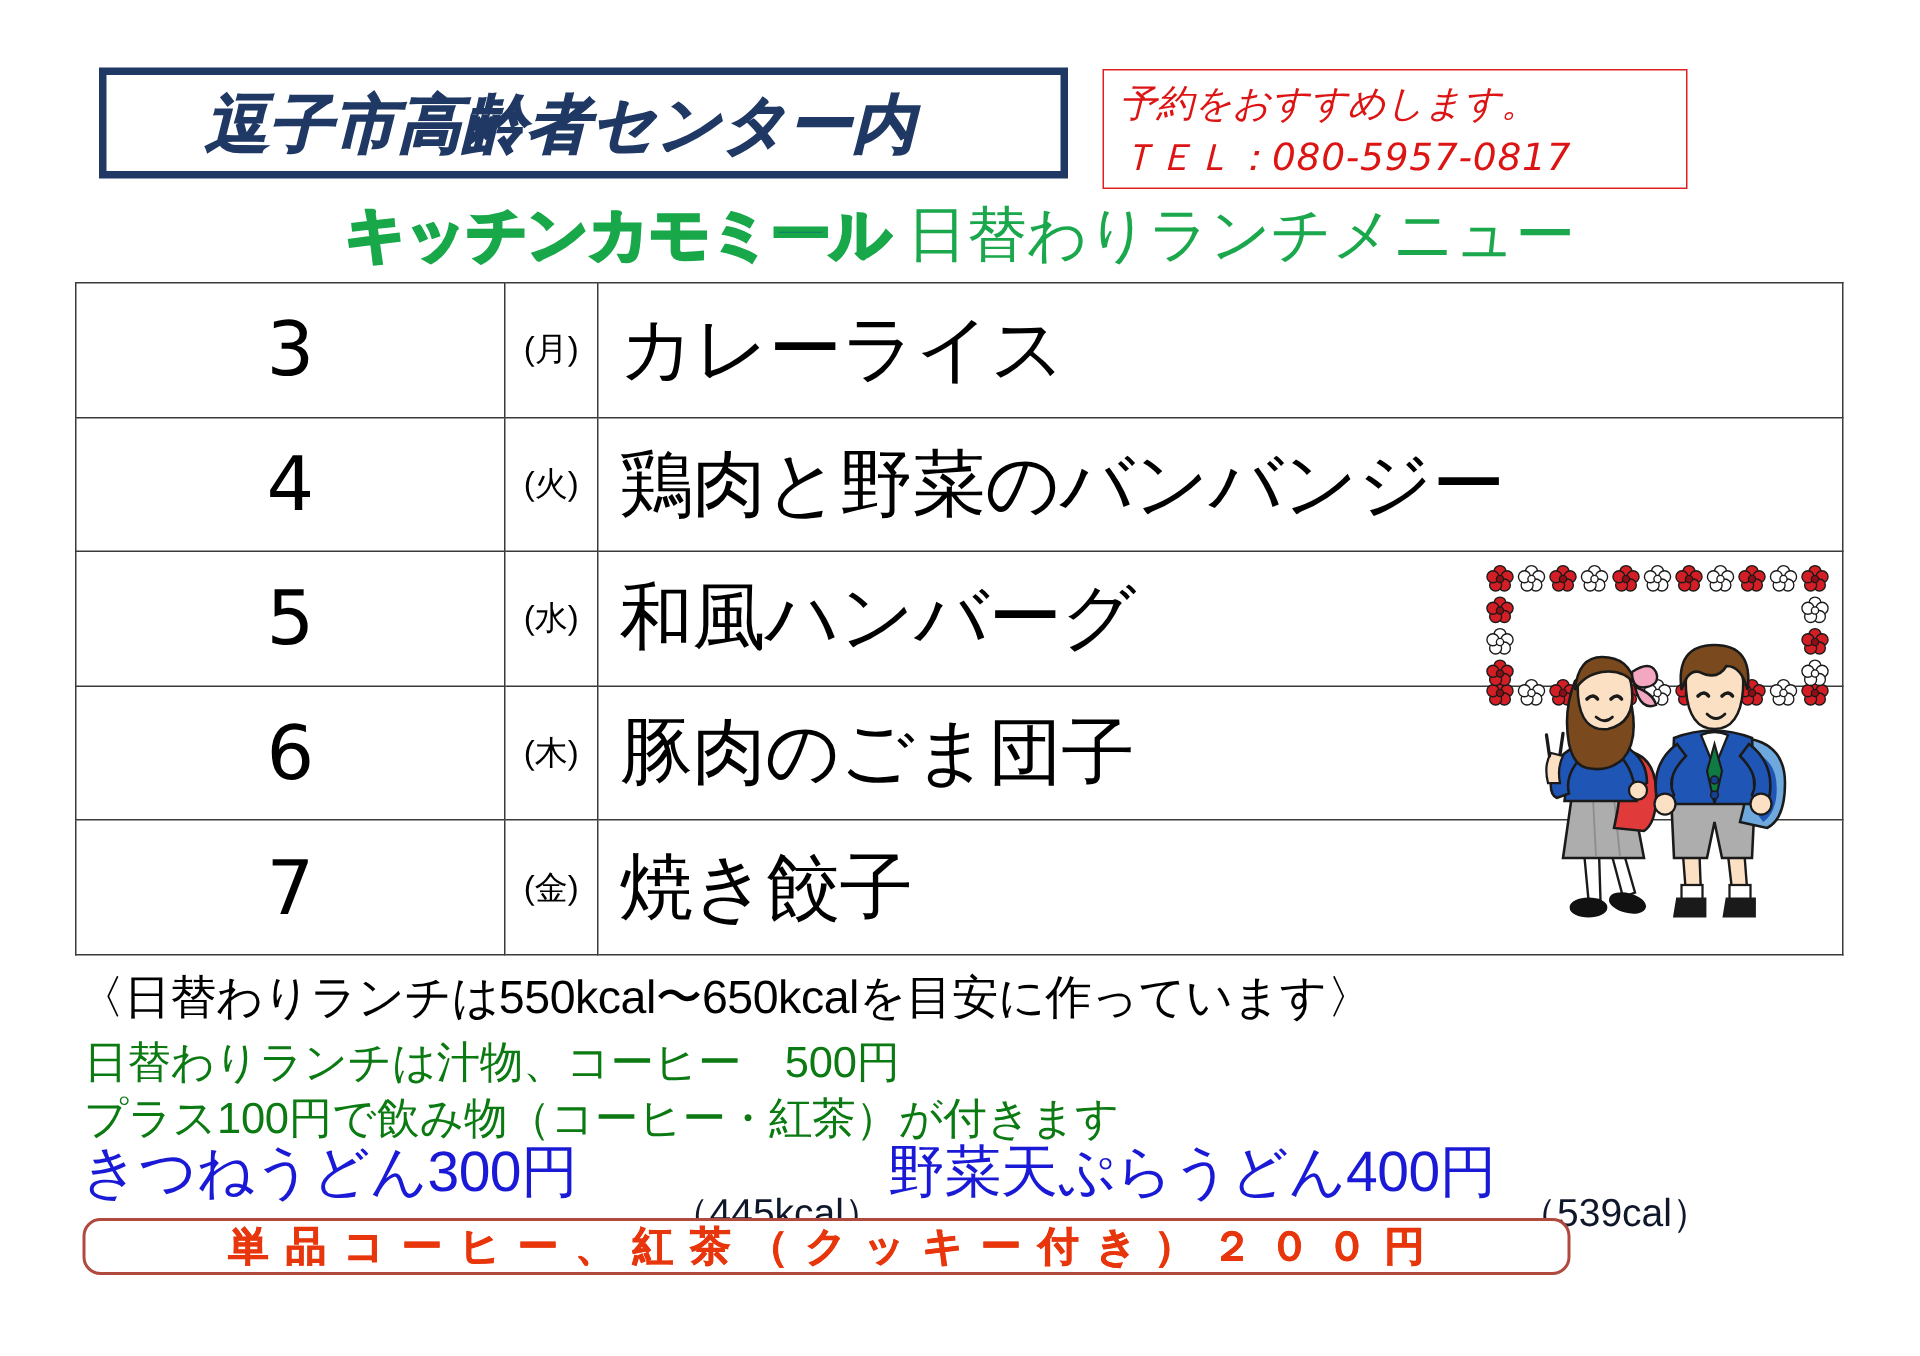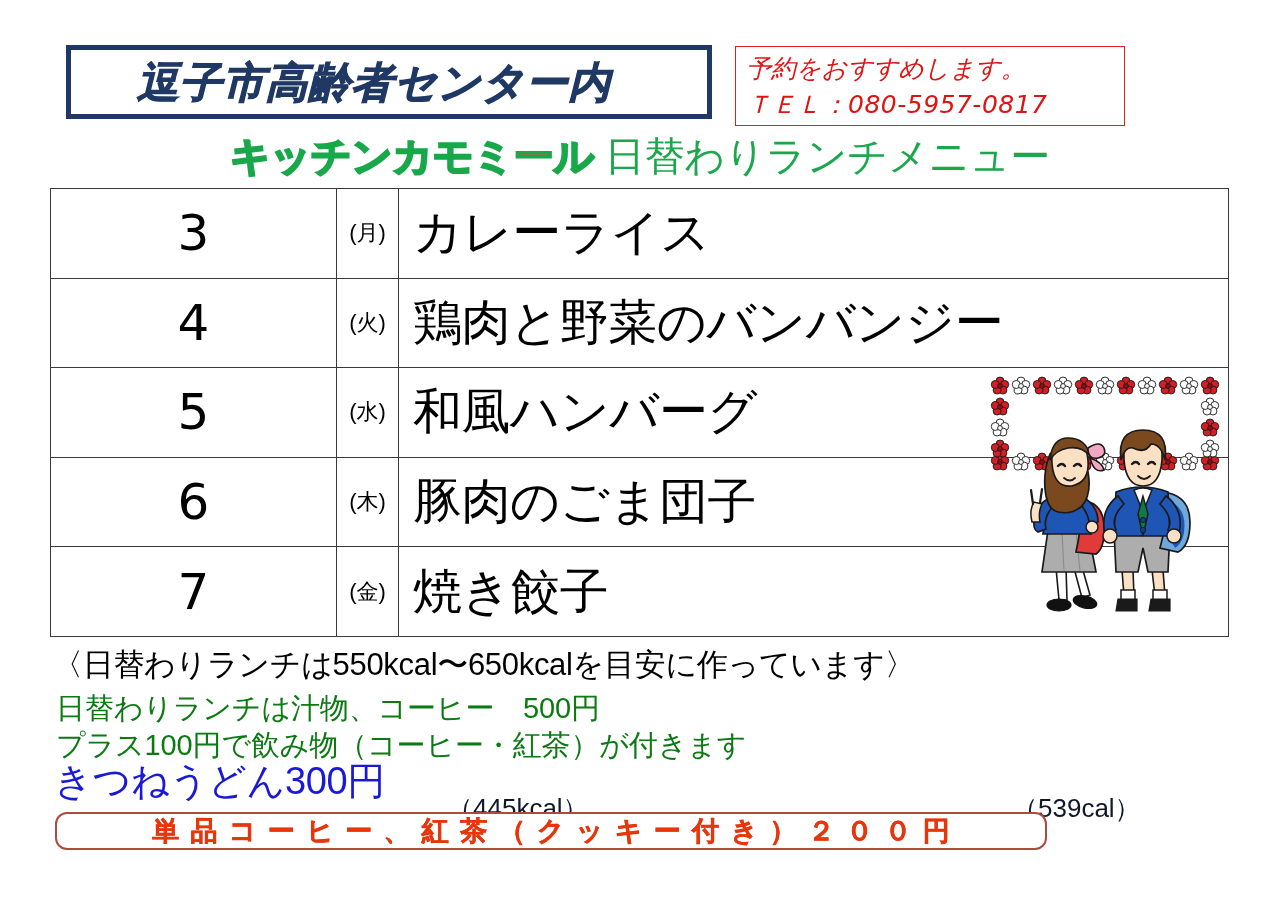--- a/index.html
+++ b/index.html
@@ -61,21 +61,21 @@
   #headline {
     position: absolute;
     left: 0; top: 132px;
     width: 1280px; height: 48px;
     display: flex;
     align-items: center;
     justify-content: center;
     white-space: nowrap;
   }
   #headline .heavy {
-    color: #ef4444;
+    color: #0f766e;
     font-size: 40px;
     font-weight: bold;
     -webkit-text-stroke: 2.2px #18A84A;
     letter-spacing: -0.01em;
   }
   #headline .light {
     color: #1BA84D;
     font-size: 40px;
     font-weight: normal;
     letter-spacing: -0.005em;
@@ -553,18 +553,19 @@
 
 <div id="notes">
   <div class="note-kcal">〈日替わりランチは550kcal〜650kcalを目安に作っています〉</div>
   <div class="note-green-1">日替わりランチは汁物、コーヒー　500円</div>
   <div class="note-green-2">プラス100円で飲み物（コーヒー・紅茶）が付きます</div>
 </div>
 
 <div id="udon-row">
   <div class="udon-name" id="udon-1">きつねうどん300円</div>
   <div class="udon-cal" id="cal-1">（445kcal）</div>
+  <div class="udon-name" id="udon-2">野菜天ぷらうどん400円</div>
   <div class="udon-cal" id="cal-2">（539cal）</div>
 </div>
 
 <div id="coffee-banner">
   <span id="coffee-banner-text">単品コーヒー、紅茶（クッキー付き）２００円</span>
 </div>
 
 </body></html>

